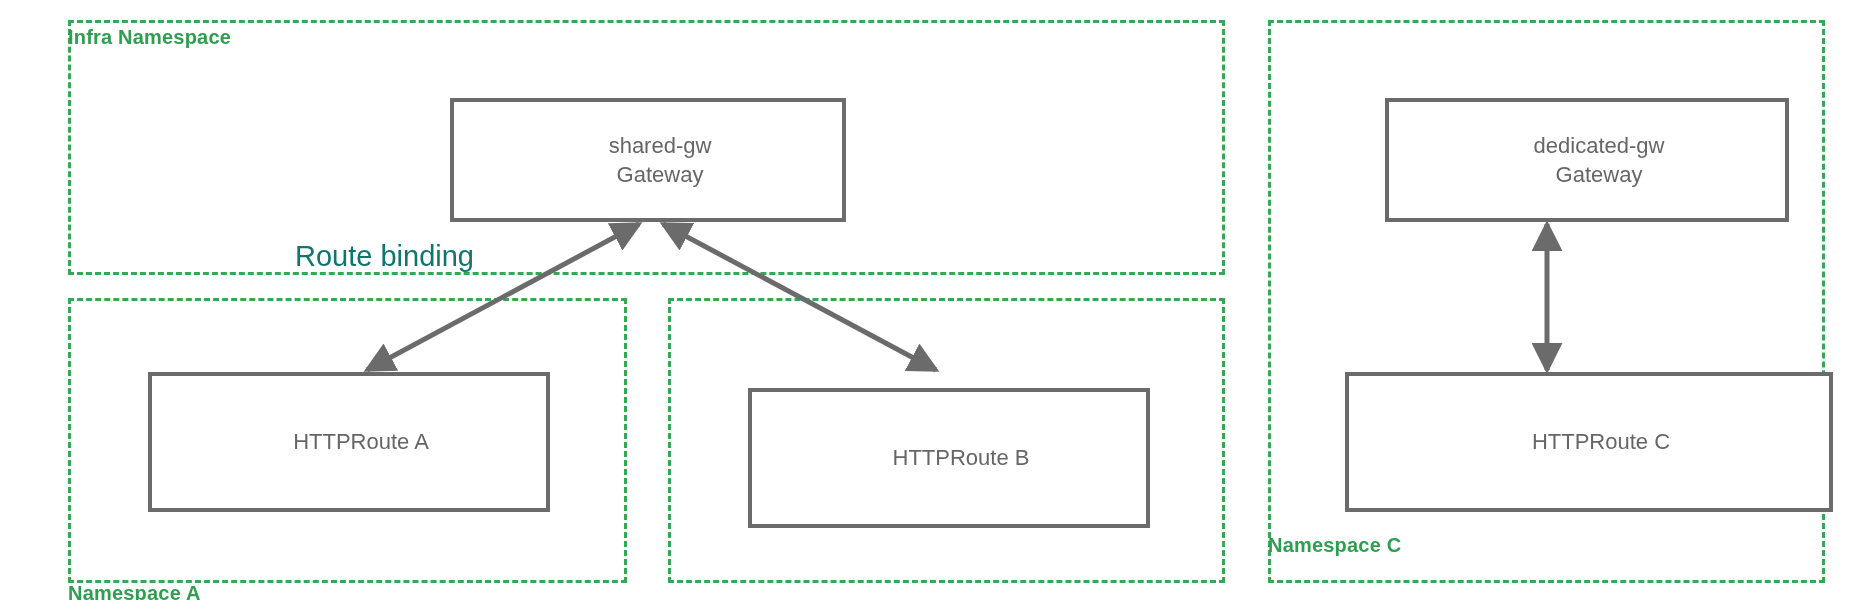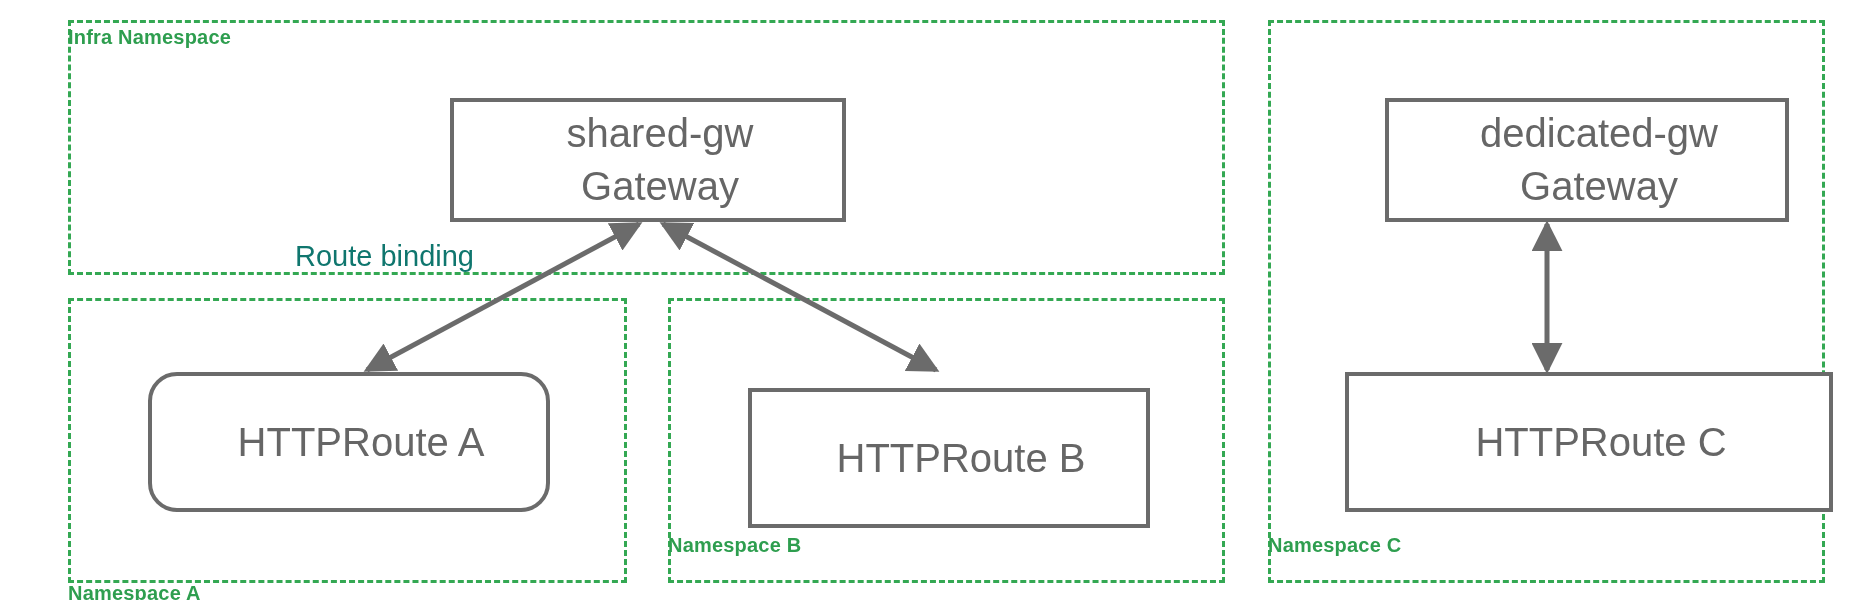--- a/index.html
+++ b/index.html
@@ -44,32 +44,32 @@
   #label-b     { left: 668px;  top: 534px; width: 557px; }
   #label-c     { left: 1268px; top: 534px; width: 557px; }
 
   
   .res-box {
     position: absolute;
     box-sizing: border-box;
     border: 4px solid #6b6b6b;
     background: #ffffff;
     color: #666666;
-    font-size: 40px;
+    font-size: 22px;
     line-height: 1.32;
     display: flex;
     align-items: center;
     justify-content: center;
     text-align: center;
     white-space: pre-line;
     padding-left: 24px;
   }
   #box-shared-gw    { left: 450px;  top: 98px;  width: 396px; height: 124px; }
   #box-dedicated-gw { left: 1345px; top: 98px;  width: 404px; height: 124px; margin-left: 40px; }
-  #box-route-a      { left: 148px;  top: 372px; width: 402px; height: 140px; border-radius: 29px; }
+  #box-route-a      { left: 148px;  top: 372px; width: 402px; height: 140px; }
   #box-route-b      { left: 748px;  top: 372px; width: 402px; height: 140px; margin-top: 16px; }
   #box-route-c      { left: 1345px; top: 372px; width: 488px; height: 140px; }
 
   
   #label-route-binding {
     position: absolute;
     left: 295px;
     top: 240px;
     color: #0f766e;
     font-size: 29px;
@@ -91,21 +91,20 @@
 
 <div id="canvas">
 
   <div class="ns-box" id="ns-infra"></div>
   <div class="ns-box" id="ns-a"></div>
   <div class="ns-box" id="ns-b"></div>
   <div class="ns-box" id="ns-c"></div>
 
   <div class="ns-label" id="label-infra">Infra Namespace</div>
   <div class="ns-label" id="label-a">Namespace A</div>
-  <div class="ns-label" id="label-b">Namespace B</div>
   <div class="ns-label" id="label-c">Namespace C</div>
 
   <svg id="arrows" viewBox="0 0 1860 600">
     <defs>
       <marker id="ah-end" viewBox="0 0 12 12" refX="10.5" refY="6" markerWidth="6.2" markerHeight="6.2" orient="auto-start-reverse">
         <path d="M 0 0 L 12 6 L 0 12 z" fill="#6b6b6b"></path>
       </marker>
       <marker id="ah-start" viewBox="0 0 12 12" refX="10.5" refY="6" markerWidth="6.2" markerHeight="6.2" orient="auto-start-reverse">
         <path d="M 0 0 L 12 6 L 0 12 z" fill="#6b6b6b"></path>
       </marker>

